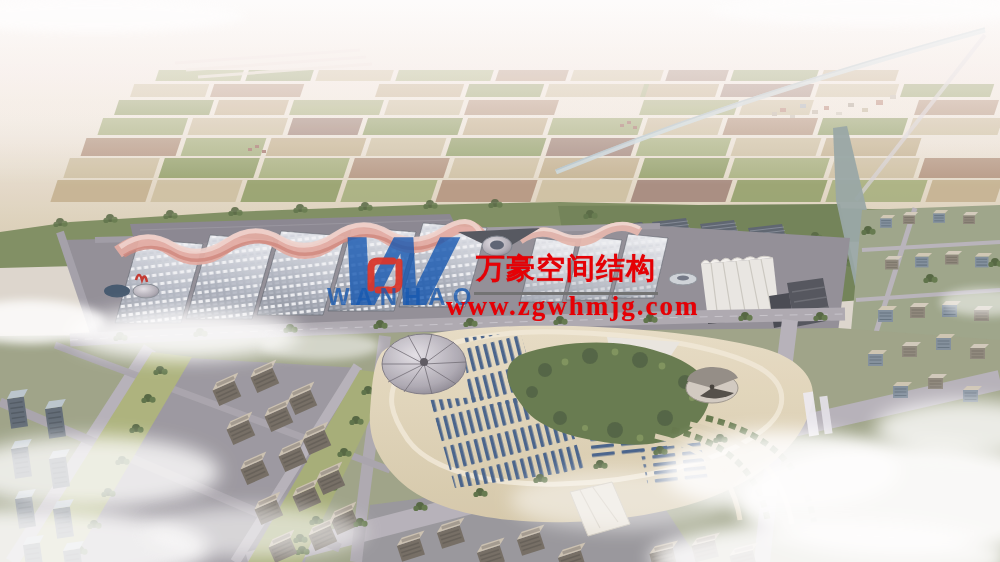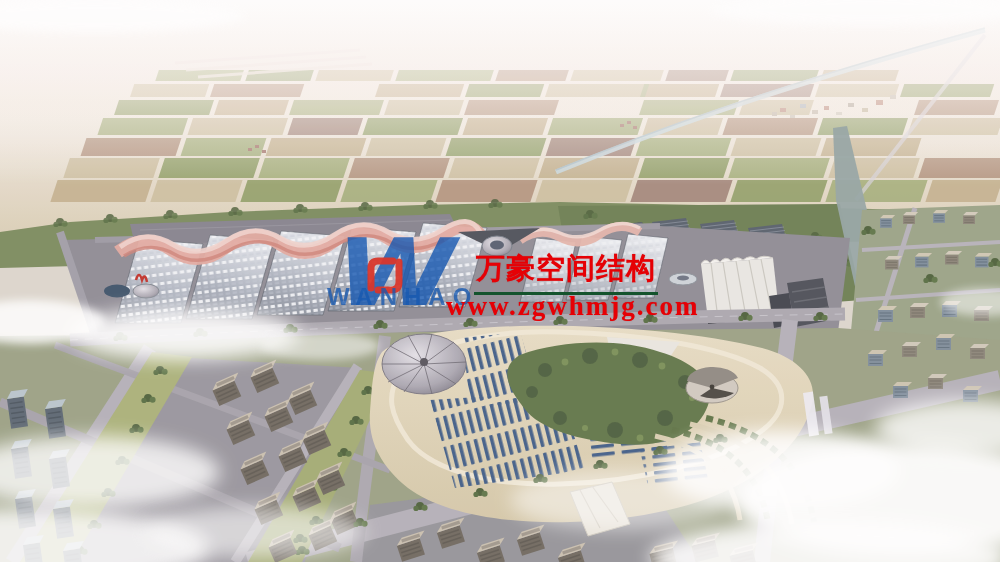--- a/index.html
+++ b/index.html
@@ -2,21 +2,21 @@
 <html><head>
 <meta charset="utf-8">
 <style>
   html,body{margin:0;padding:0;background:#dcd6cc;}
   .stage{position:relative;width:1000px;height:562px;overflow:hidden;
          font-family:"Liberation Sans",sans-serif;}
   .scene{position:absolute;left:0;top:0;}
   .wm{position:absolute;left:0;top:0;width:1000px;height:562px;pointer-events:none;}
   .wm-cn{position:absolute;left:474px;top:249px;color:#e60005;
          font-family:"Liberation Serif",serif;font-weight:bold;font-size:29px;
-         letter-spacing:1px;border-bottom:3px solid #14532d;padding:0 2px 3px 2px;
+         letter-spacing:1px;border-bottom:3px solid #737373;padding:0 2px 3px 2px;
          text-shadow:0 0 1px rgba(180,0,0,.5);}
   .wm-url{position:absolute;left:446px;top:291px;color:#e60005;
           font-family:"Liberation Serif",serif;font-weight:bold;font-size:27px;
           letter-spacing:2px;text-shadow:0 0 1px rgba(180,0,0,.5);}
   .wm-word{position:absolute;left:327px;top:283px;width:150px;
            color:rgba(23,88,176,.78);font-weight:bold;font-size:24px;
            letter-spacing:7px;white-space:nowrap;}
 </style>
 </head>
 <body>

